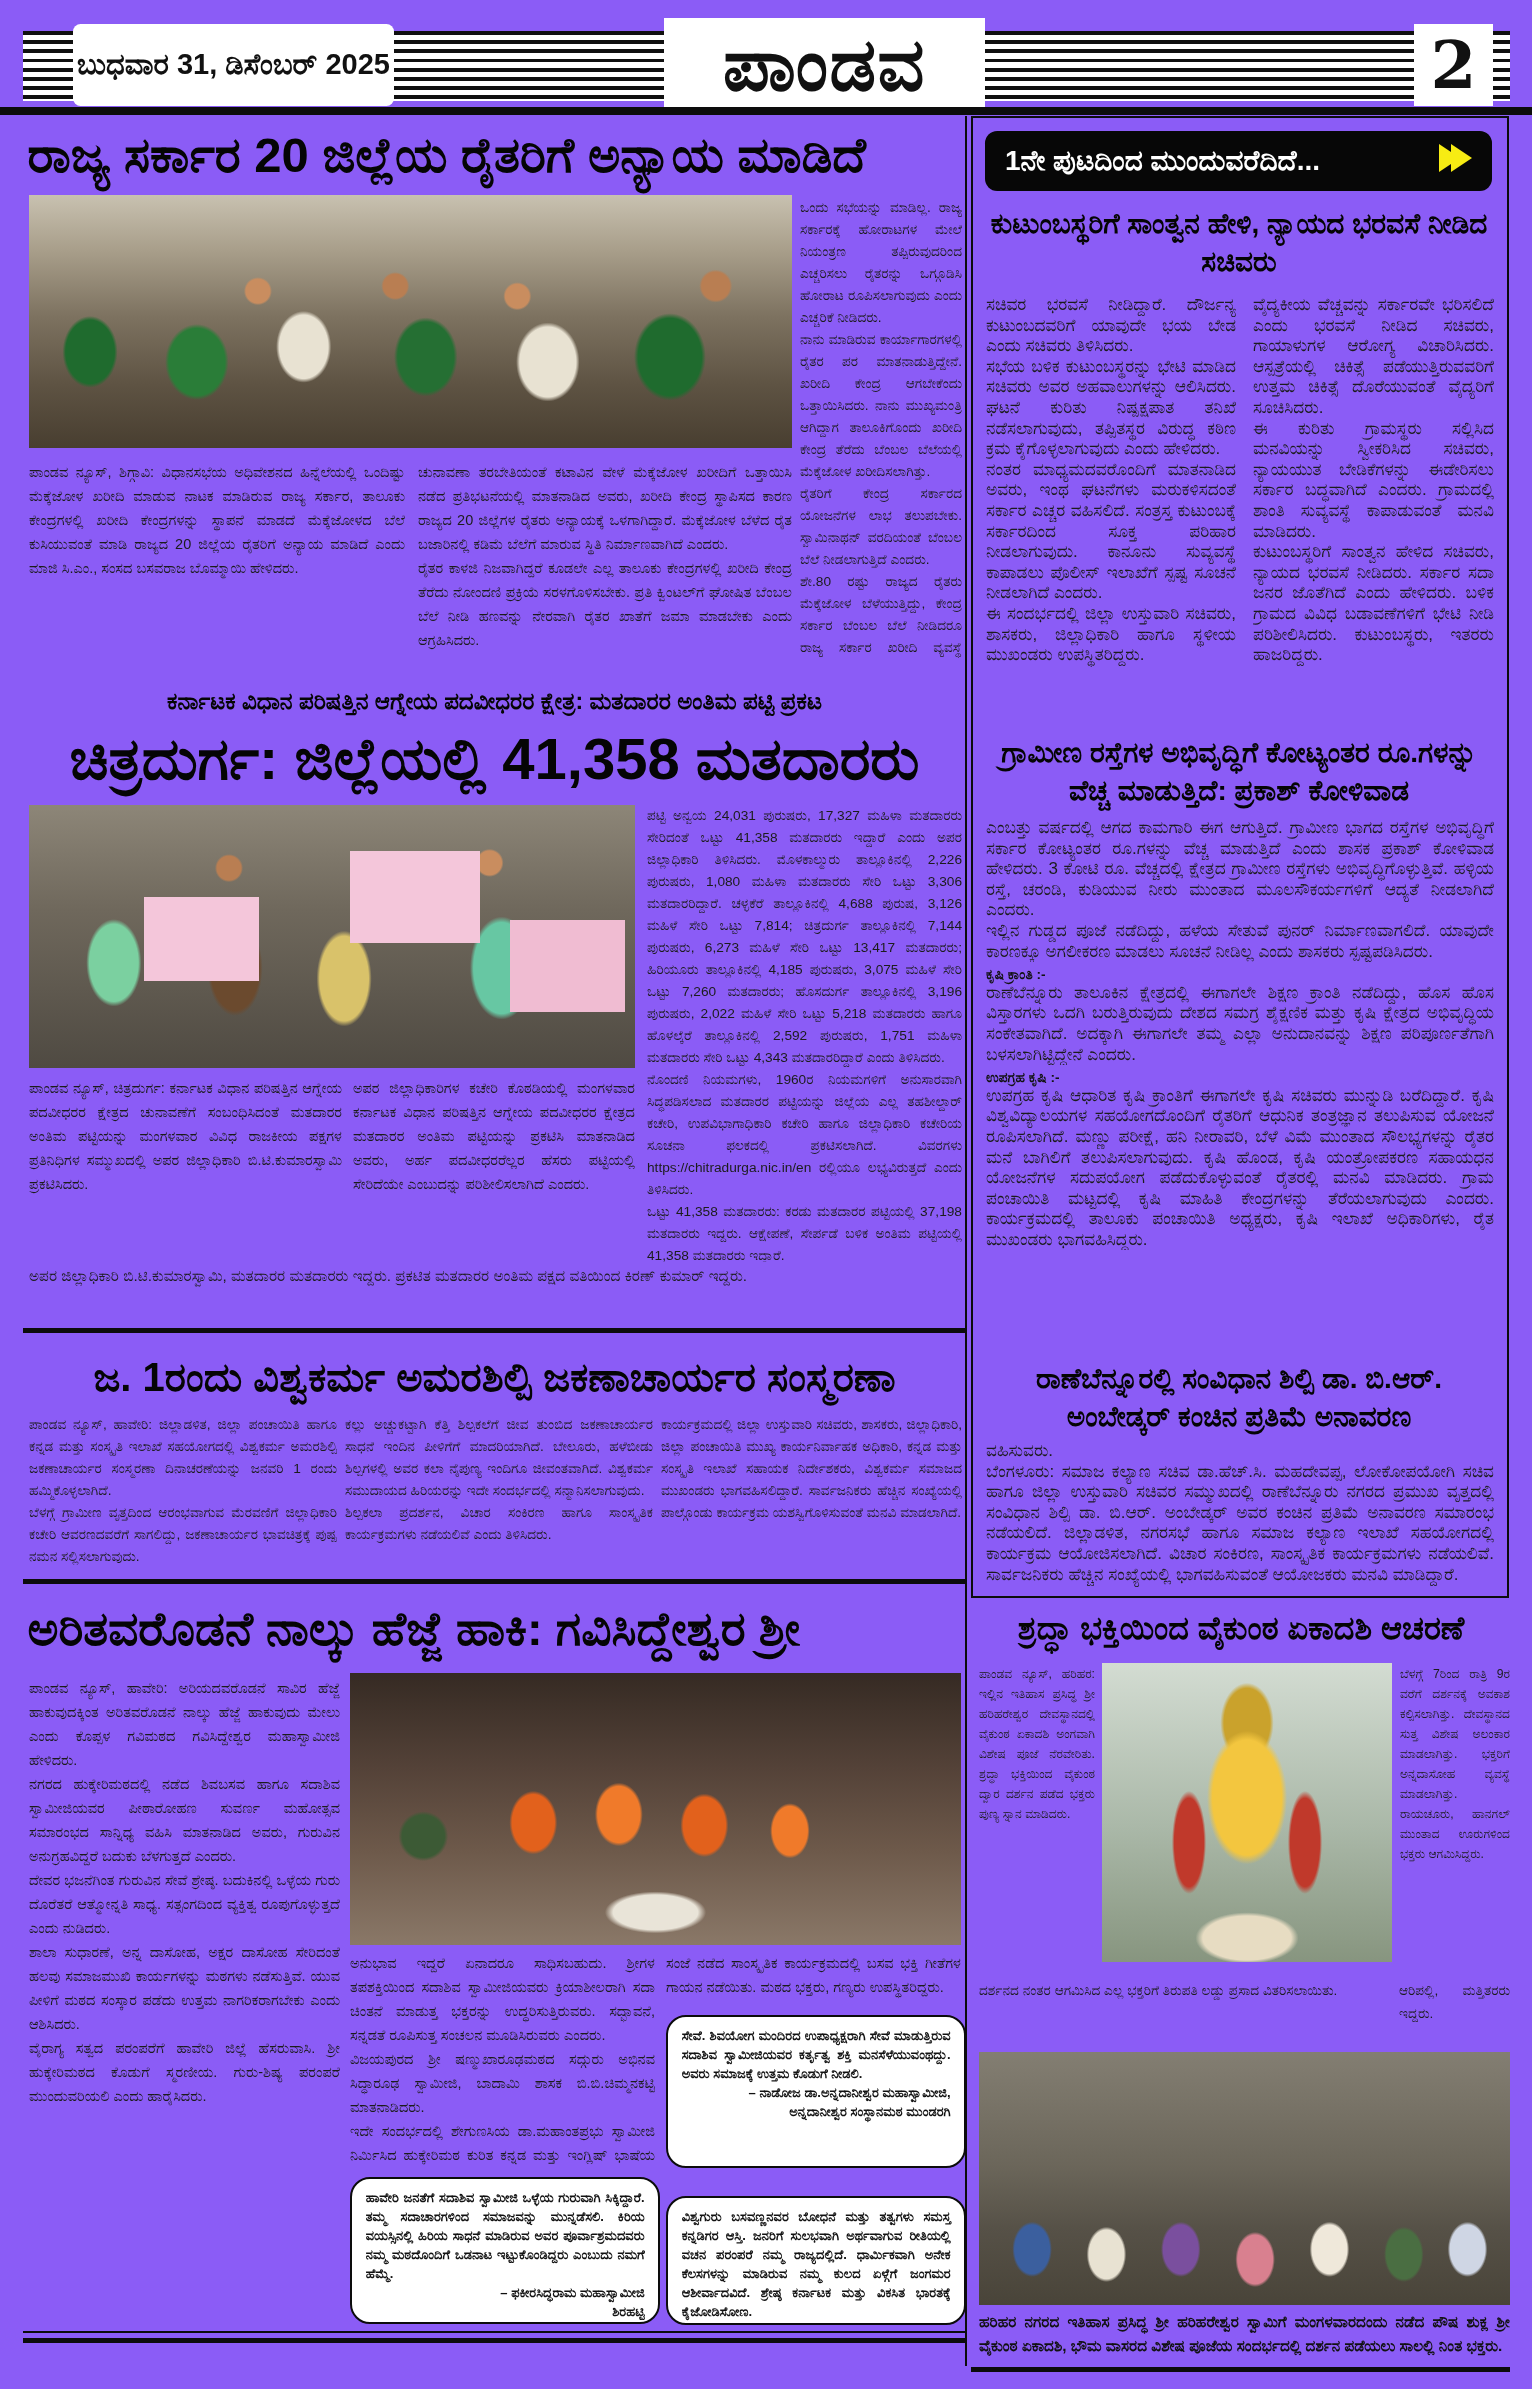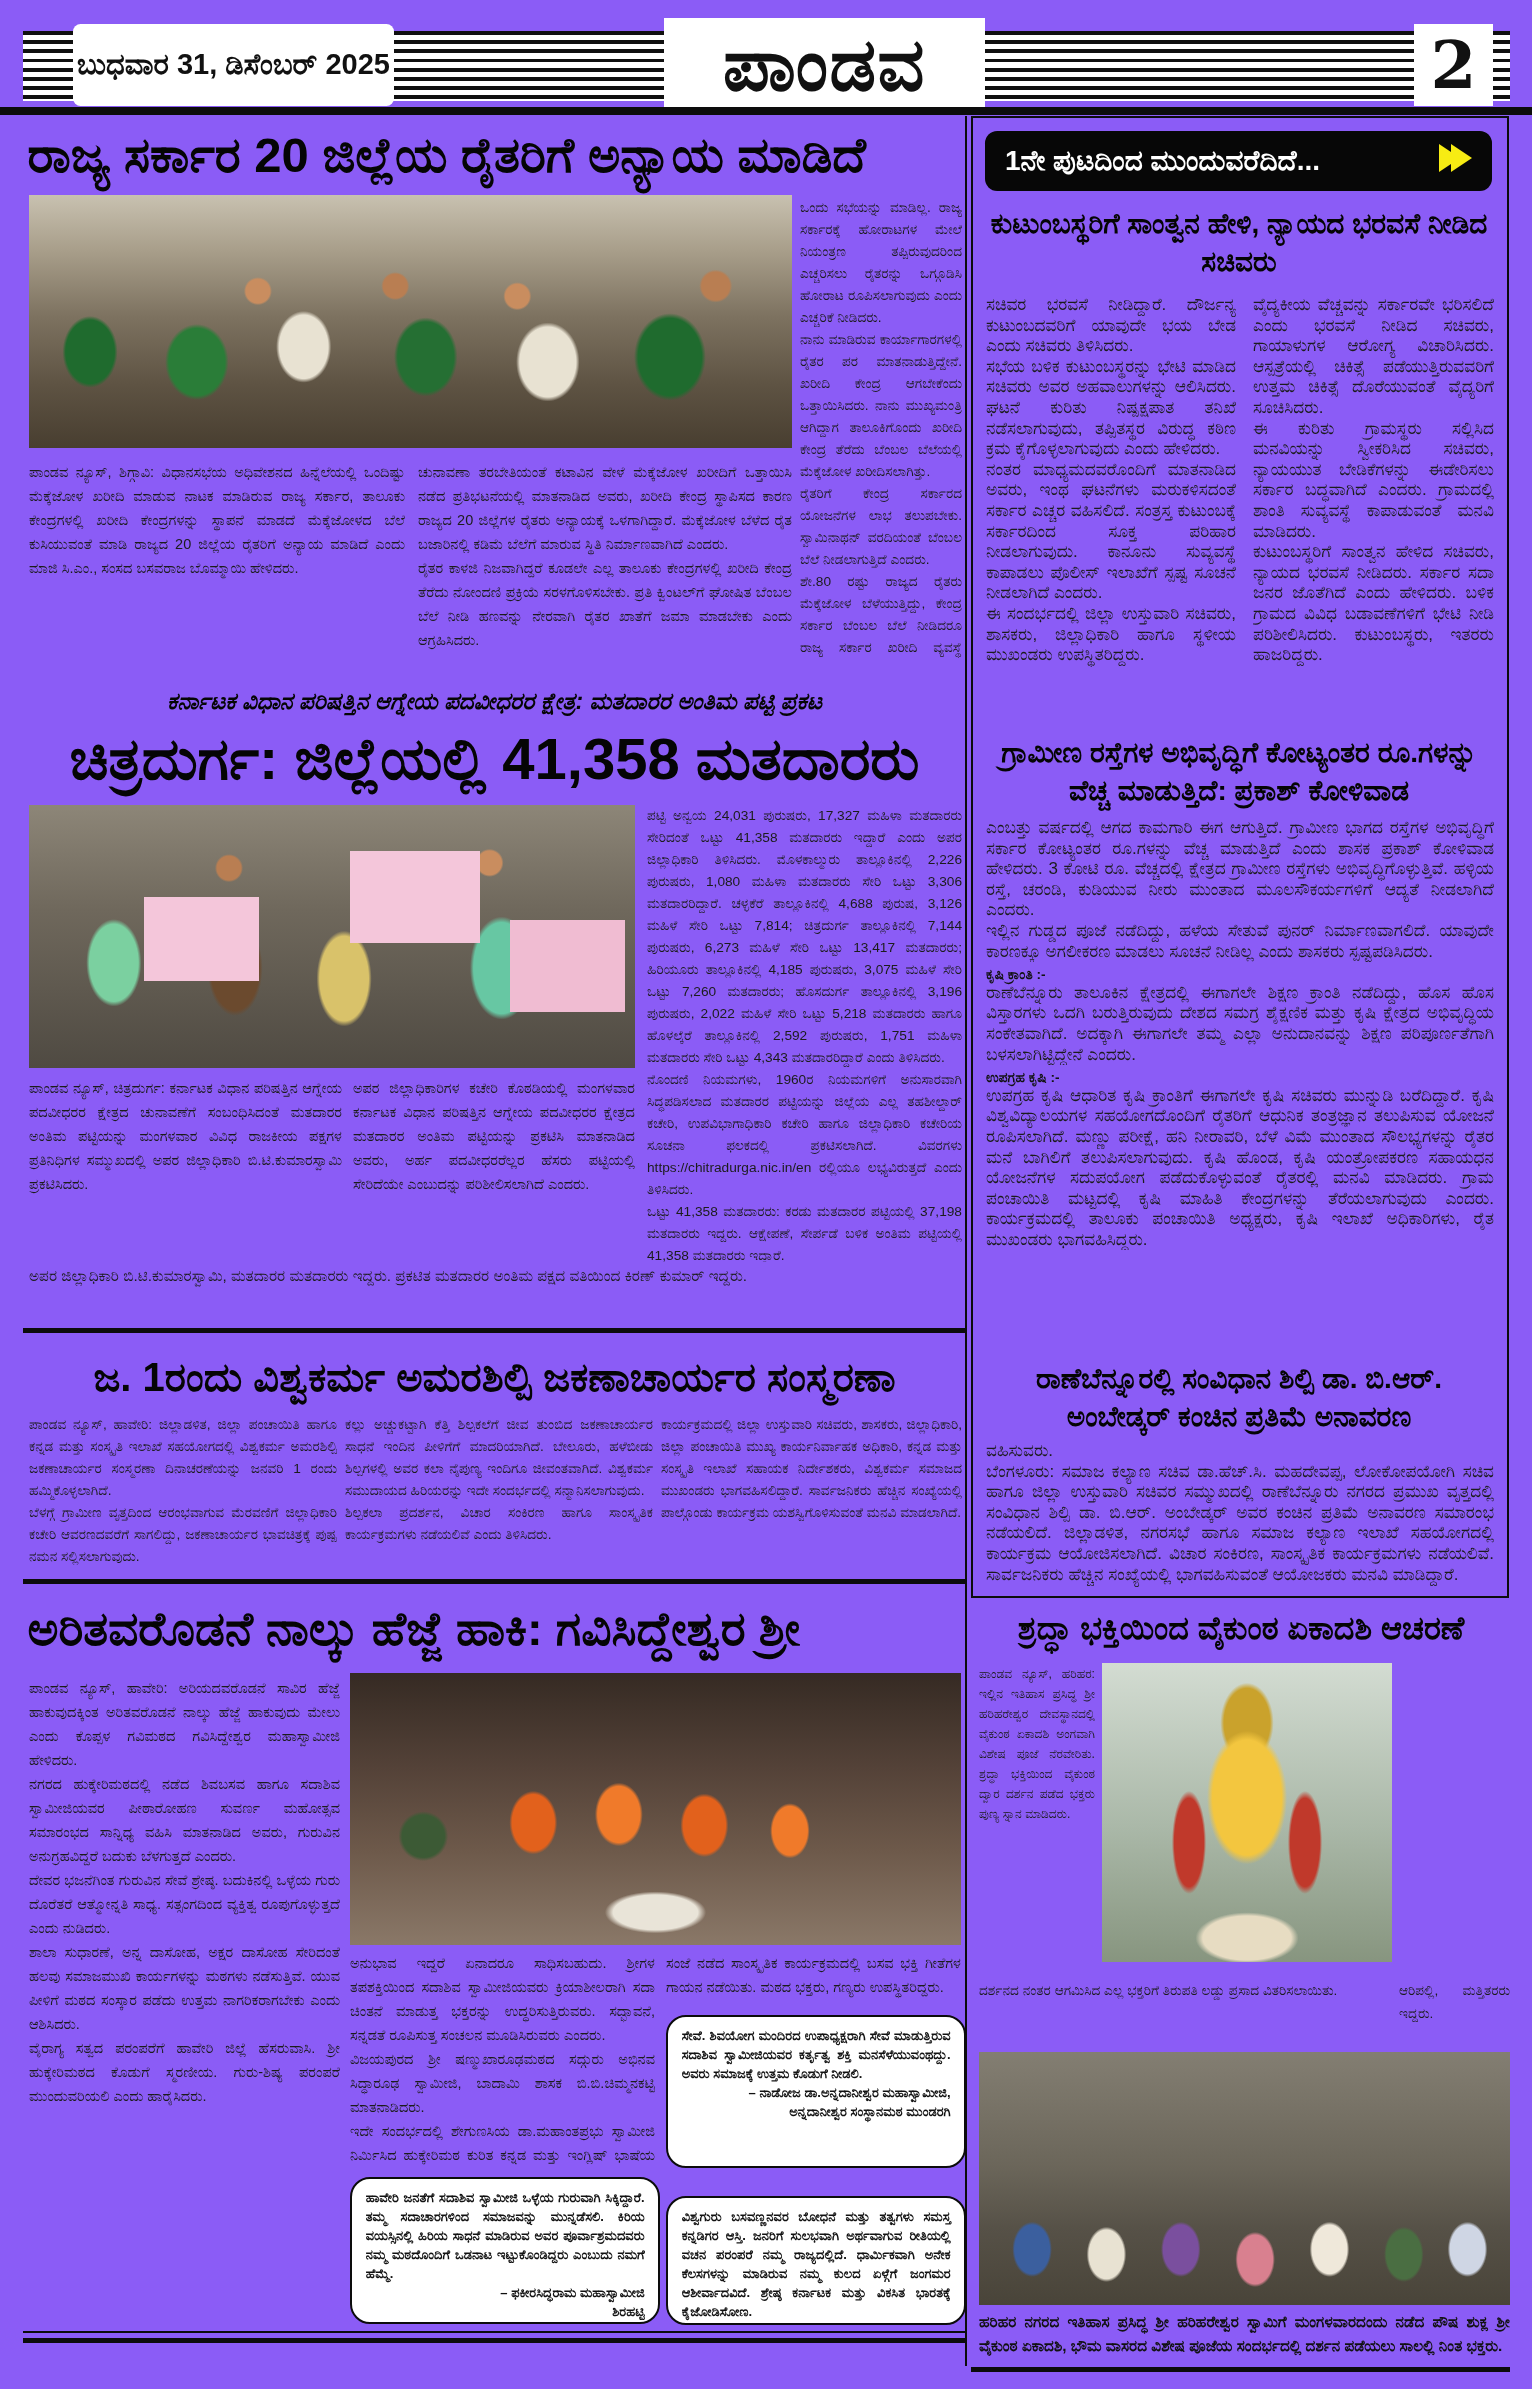--- a/index.html
+++ b/index.html
@@ -102,21 +102,21 @@
   <div class="abs photo photo1" style="left:29px;top:195px;width:763px;height:253px;"></div>
   <div class="abs body" style="left:800px;top:197px;width:162px;height:466px;font-size:13.7px;line-height:22px;">ಒಂದು ಸಭೆಯನ್ನು ಮಾಡಿಲ್ಲ. ರಾಜ್ಯ ಸರ್ಕಾರಕ್ಕೆ ಹೋರಾಟಗಳ ಮೇಲೆ ನಿಯಂತ್ರಣ ತಪ್ಪಿರುವುದರಿಂದ ಎಚ್ಚರಿಸಲು ರೈತರನ್ನು ಒಗ್ಗೂಡಿಸಿ ಹೋರಾಟ ರೂಪಿಸಲಾಗುವುದು ಎಂದು ಎಚ್ಚರಿಕೆ ನೀಡಿದರು.
 ನಾನು ಮಾಡಿರುವ ಕಾರ್ಯಾಗಾರಗಳಲ್ಲಿ ರೈತರ ಪರ ಮಾತನಾಡುತ್ತಿದ್ದೇನೆ. ಖರೀದಿ ಕೇಂದ್ರ ಆಗಬೇಕೆಂದು ಒತ್ತಾಯಿಸಿದರು. ನಾನು ಮುಖ್ಯಮಂತ್ರಿ ಆಗಿದ್ದಾಗ ತಾಲೂಕಿಗೊಂದು ಖರೀದಿ ಕೇಂದ್ರ ತೆರೆದು ಬೆಂಬಲ ಬೆಲೆಯಲ್ಲಿ ಮೆಕ್ಕೆಜೋಳ ಖರೀದಿಸಲಾಗಿತ್ತು.
 ರೈತರಿಗೆ ಕೇಂದ್ರ ಸರ್ಕಾರದ ಯೋಜನೆಗಳ ಲಾಭ ತಲುಪಬೇಕು. ಸ್ವಾಮಿನಾಥನ್ ವರದಿಯಂತೆ ಬೆಂಬಲ ಬೆಲೆ ನೀಡಲಾಗುತ್ತಿದೆ ಎಂದರು.
 ಶೇ.80 ರಷ್ಟು ರಾಜ್ಯದ ರೈತರು ಮೆಕ್ಕೆಜೋಳ ಬೆಳೆಯುತ್ತಿದ್ದು, ಕೇಂದ್ರ ಸರ್ಕಾರ ಬೆಂಬಲ ಬೆಲೆ ನೀಡಿದರೂ ರಾಜ್ಯ ಸರ್ಕಾರ ಖರೀದಿ ವ್ಯವಸ್ಥೆ ಮಾಡುತ್ತಿಲ್ಲ.
 ಪ್ರತಿಭಟನೆಯಲ್ಲಿ ಬಿಜೆಪಿ ಮುಖಂಡರು, ರೈತ ಸಂಘದ ಪದಾಧಿಕಾರಿಗಳು, ತಾಲೂಕಿನ ವಿವಿಧ ಗ್ರಾಮಗಳ ರೈತರು ಭಾಗವಹಿಸಿದ್ದರು.</div>
   <div class="abs body" style="left:29px;top:460px;width:376px;height:203px;">ಪಾಂಡವ ನ್ಯೂಸ್, ಶಿಗ್ಗಾವಿ: ವಿಧಾನಸಭೆಯ ಅಧಿವೇಶನದ ಹಿನ್ನೆಲೆಯಲ್ಲಿ ಒಂದಿಷ್ಟು ಮೆಕ್ಕೆಜೋಳ ಖರೀದಿ ಮಾಡುವ ನಾಟಕ ಮಾಡಿರುವ ರಾಜ್ಯ ಸರ್ಕಾರ, ತಾಲೂಕು ಕೇಂದ್ರಗಳಲ್ಲಿ ಖರೀದಿ ಕೇಂದ್ರಗಳನ್ನು ಸ್ಥಾಪನೆ ಮಾಡದೆ ಮೆಕ್ಕೆಜೋಳದ ಬೆಲೆ ಕುಸಿಯುವಂತೆ ಮಾಡಿ ರಾಜ್ಯದ 20 ಜಿಲ್ಲೆಯ ರೈತರಿಗೆ ಅನ್ಯಾಯ ಮಾಡಿದೆ ಎಂದು ಮಾಜಿ ಸಿ.ಎಂ., ಸಂಸದ ಬಸವರಾಜ ಬೊಮ್ಮಾಯಿ ಹೇಳಿದರು.</div>
   <div class="abs body" style="left:418px;top:460px;width:374px;height:203px;">ಚುನಾವಣಾ ತರಬೇತಿಯಂತೆ ಕಟಾವಿನ ವೇಳೆ ಮೆಕ್ಕೆಜೋಳ ಖರೀದಿಗೆ ಒತ್ತಾಯಿಸಿ ನಡೆದ ಪ್ರತಿಭಟನೆಯಲ್ಲಿ ಮಾತನಾಡಿದ ಅವರು, ಖರೀದಿ ಕೇಂದ್ರ ಸ್ಥಾಪಿಸದ ಕಾರಣ ರಾಜ್ಯದ 20 ಜಿಲ್ಲೆಗಳ ರೈತರು ಅನ್ಯಾಯಕ್ಕೆ ಒಳಗಾಗಿದ್ದಾರೆ. ಮೆಕ್ಕೆಜೋಳ ಬೆಳೆದ ರೈತ ಬಜಾರಿನಲ್ಲಿ ಕಡಿಮೆ ಬೆಲೆಗೆ ಮಾರುವ ಸ್ಥಿತಿ ನಿರ್ಮಾಣವಾಗಿದೆ ಎಂದರು.
 ರೈತರ ಕಾಳಜಿ ನಿಜವಾಗಿದ್ದರೆ ಕೂಡಲೇ ಎಲ್ಲ ತಾಲೂಕು ಕೇಂದ್ರಗಳಲ್ಲಿ ಖರೀದಿ ಕೇಂದ್ರ ತೆರೆದು ನೋಂದಣಿ ಪ್ರಕ್ರಿಯೆ ಸರಳಗೊಳಿಸಬೇಕು. ಪ್ರತಿ ಕ್ವಿಂಟಲ್‌ಗೆ ಘೋಷಿತ ಬೆಂಬಲ ಬೆಲೆ ನೀಡಿ ಹಣವನ್ನು ನೇರವಾಗಿ ರೈತರ ಖಾತೆಗೆ ಜಮಾ ಮಾಡಬೇಕು ಎಂದು ಆಗ್ರಹಿಸಿದರು.</div>
 
-  <div class="abs headline center" style="left:27.5px;top:686px;width:934px;height:32px;font-size:23px;line-height:30.5px;font-style:italic;">ಕರ್ನಾಟಕ ವಿಧಾನ ಪರಿಷತ್ತಿನ ಆಗ್ನೇಯ ಪದವೀಧರರ ಕ್ಷೇತ್ರ: ಮತದಾರರ ಅಂತಿಮ ಪಟ್ಟಿ ಪ್ರಕಟ</div>
+  <div class="abs headline center" style="left:27.5px;top:686px;width:934px;height:32px;font-size:23px;line-height:30.5px;">ಕರ್ನಾಟಕ ವಿಧಾನ ಪರಿಷತ್ತಿನ ಆಗ್ನೇಯ ಪದವೀಧರರ ಕ್ಷೇತ್ರ: ಮತದಾರರ ಅಂತಿಮ ಪಟ್ಟಿ ಪ್ರಕಟ</div>
   <div class="abs headline center" style="left:27.5px;top:721px;width:934px;height:79px;font-size:58px;line-height:76px;">ಚಿತ್ರದುರ್ಗ: ಜಿಲ್ಲೆಯಲ್ಲಿ 41,358 ಮತದಾರರು</div>
   <div class="abs photo photo2" style="left:29px;top:805px;width:606px;height:263px;"></div>
   <div class="abs body" style="left:647px;top:805px;width:315px;height:457px;font-size:13.7px;line-height:22px;">ಪಟ್ಟಿ ಅನ್ವಯ 24,031 ಪುರುಷರು, 17,327 ಮಹಿಳಾ ಮತದಾರರು ಸೇರಿದಂತೆ ಒಟ್ಟು 41,358 ಮತದಾರರು ಇದ್ದಾರೆ ಎಂದು ಅಪರ ಜಿಲ್ಲಾಧಿಕಾರಿ ತಿಳಿಸಿದರು. ಮೊಳಕಾಲ್ಮುರು ತಾಲ್ಲೂಕಿನಲ್ಲಿ 2,226 ಪುರುಷರು, 1,080 ಮಹಿಳಾ ಮತದಾರರು ಸೇರಿ ಒಟ್ಟು 3,306 ಮತದಾರರಿದ್ದಾರೆ. ಚಳ್ಳಕೆರೆ ತಾಲ್ಲೂಕಿನಲ್ಲಿ 4,688 ಪುರುಷ, 3,126 ಮಹಿಳೆ ಸೇರಿ ಒಟ್ಟು 7,814; ಚಿತ್ರದುರ್ಗ ತಾಲ್ಲೂಕಿನಲ್ಲಿ 7,144 ಪುರುಷರು, 6,273 ಮಹಿಳೆ ಸೇರಿ ಒಟ್ಟು 13,417 ಮತದಾರರು; ಹಿರಿಯೂರು ತಾಲ್ಲೂಕಿನಲ್ಲಿ 4,185 ಪುರುಷರು, 3,075 ಮಹಿಳೆ ಸೇರಿ ಒಟ್ಟು 7,260 ಮತದಾರರು; ಹೊಸದುರ್ಗ ತಾಲ್ಲೂಕಿನಲ್ಲಿ 3,196 ಪುರುಷರು, 2,022 ಮಹಿಳೆ ಸೇರಿ ಒಟ್ಟು 5,218 ಮತದಾರರು ಹಾಗೂ ಹೊಳಲ್ಕೆರೆ ತಾಲ್ಲೂಕಿನಲ್ಲಿ 2,592 ಪುರುಷರು, 1,751 ಮಹಿಳಾ ಮತದಾರರು ಸೇರಿ ಒಟ್ಟು 4,343 ಮತದಾರರಿದ್ದಾರೆ ಎಂದು ತಿಳಿಸಿದರು.
 ನೊಂದಣಿ ನಿಯಮಗಳು, 1960ರ ನಿಯಮಗಳಿಗೆ ಅನುಸಾರವಾಗಿ ಸಿದ್ಧಪಡಿಸಲಾದ ಮತದಾರರ ಪಟ್ಟಿಯನ್ನು ಜಿಲ್ಲೆಯ ಎಲ್ಲ ತಹಶೀಲ್ದಾರ್ ಕಚೇರಿ, ಉಪವಿಭಾಗಾಧಿಕಾರಿ ಕಚೇರಿ ಹಾಗೂ ಜಿಲ್ಲಾಧಿಕಾರಿ ಕಚೇರಿಯ ಸೂಚನಾ ಫಲಕದಲ್ಲಿ ಪ್ರಕಟಿಸಲಾಗಿದೆ. ವಿವರಗಳು https://chitradurga.nic.in/en ರಲ್ಲಿಯೂ ಲಭ್ಯವಿರುತ್ತದೆ ಎಂದು ತಿಳಿಸಿದರು.
 ಒಟ್ಟು 41,358 ಮತದಾರರು: ಕರಡು ಮತದಾರರ ಪಟ್ಟಿಯಲ್ಲಿ 37,198 ಮತದಾರರು ಇದ್ದರು. ಆಕ್ಷೇಪಣೆ, ಸೇರ್ಪಡೆ ಬಳಿಕ ಅಂತಿಮ ಪಟ್ಟಿಯಲ್ಲಿ 41,358 ಮತದಾರರು ಇದ್ದಾರೆ.</div>
   <div class="abs body" style="left:29px;top:1076px;width:313px;height:180px;">ಪಾಂಡವ ನ್ಯೂಸ್, ಚಿತ್ರದುರ್ಗ: ಕರ್ನಾಟಕ ವಿಧಾನ ಪರಿಷತ್ತಿನ ಆಗ್ನೇಯ ಪದವೀಧರರ ಕ್ಷೇತ್ರದ ಚುನಾವಣೆಗೆ ಸಂಬಂಧಿಸಿದಂತೆ ಮತದಾರರ ಅಂತಿಮ ಪಟ್ಟಿಯನ್ನು ಮಂಗಳವಾರ ವಿವಿಧ ರಾಜಕೀಯ ಪಕ್ಷಗಳ ಪ್ರತಿನಿಧಿಗಳ ಸಮ್ಮುಖದಲ್ಲಿ ಅಪರ ಜಿಲ್ಲಾಧಿಕಾರಿ ಬಿ.ಟಿ.ಕುಮಾರಸ್ವಾಮಿ ಪ್ರಕಟಿಸಿದರು.</div>
   <div class="abs body" style="left:353px;top:1076px;width:282px;height:180px;">ಅಪರ ಜಿಲ್ಲಾಧಿಕಾರಿಗಳ ಕಚೇರಿ ಕೊಠಡಿಯಲ್ಲಿ ಮಂಗಳವಾರ ಕರ್ನಾಟಕ ವಿಧಾನ ಪರಿಷತ್ತಿನ ಆಗ್ನೇಯ ಪದವೀಧರರ ಕ್ಷೇತ್ರದ ಮತದಾರರ ಅಂತಿಮ ಪಟ್ಟಿಯನ್ನು ಪ್ರಕಟಿಸಿ ಮಾತನಾಡಿದ ಅವರು, ಅರ್ಹ ಪದವೀಧರರೆಲ್ಲರ ಹೆಸರು ಪಟ್ಟಿಯಲ್ಲಿ ಸೇರಿದೆಯೇ ಎಂಬುದನ್ನು ಪರಿಶೀಲಿಸಲಾಗಿದೆ ಎಂದರು.</div>
   <div class="abs body" style="left:29px;top:1263px;width:933px;height:52px;font-size:15.3px;line-height:25px;">ಅಪರ ಜಿಲ್ಲಾಧಿಕಾರಿ ಬಿ.ಟಿ.ಕುಮಾರಸ್ವಾಮಿ, ಮತದಾರರ ಮತದಾರರು ಇದ್ದರು. ಪ್ರಕಟಿತ ಮತದಾರರ ಅಂತಿಮ ಪಕ್ಷದ ವತಿಯಿಂದ ಕಿರಣ್ ಕುಮಾರ್ ಇದ್ದರು.</div>
   <div class="abs rule" style="left:23px;top:1328px;width:942px;height:4.6px;"></div>
 
@@ -183,20 +183,21 @@
     <div class="sbody">ಉಪಗ್ರಹ ಕೃಷಿ ಆಧಾರಿತ ಕೃಷಿ ಕ್ರಾಂತಿಗೆ ಈಗಾಗಲೇ ಕೃಷಿ ಸಚಿವರು ಮುನ್ನುಡಿ ಬರೆದಿದ್ದಾರೆ. ಕೃಷಿ ವಿಶ್ವವಿದ್ಯಾಲಯಗಳ ಸಹಯೋಗದೊಂದಿಗೆ ರೈತರಿಗೆ ಆಧುನಿಕ ತಂತ್ರಜ್ಞಾನ ತಲುಪಿಸುವ ಯೋಜನೆ ರೂಪಿಸಲಾಗಿದೆ. ಮಣ್ಣು ಪರೀಕ್ಷೆ, ಹನಿ ನೀರಾವರಿ, ಬೆಳೆ ವಿಮೆ ಮುಂತಾದ ಸೌಲಭ್ಯಗಳನ್ನು ರೈತರ ಮನೆ ಬಾಗಿಲಿಗೆ ತಲುಪಿಸಲಾಗುವುದು. ಕೃಷಿ ಹೊಂಡ, ಕೃಷಿ ಯಂತ್ರೋಪಕರಣ ಸಹಾಯಧನ ಯೋಜನೆಗಳ ಸದುಪಯೋಗ ಪಡೆದುಕೊಳ್ಳುವಂತೆ ರೈತರಲ್ಲಿ ಮನವಿ ಮಾಡಿದರು. ಗ್ರಾಮ ಪಂಚಾಯಿತಿ ಮಟ್ಟದಲ್ಲಿ ಕೃಷಿ ಮಾಹಿತಿ ಕೇಂದ್ರಗಳನ್ನು ತೆರೆಯಲಾಗುವುದು ಎಂದರು. ಕಾರ್ಯಕ್ರಮದಲ್ಲಿ ತಾಲೂಕು ಪಂಚಾಯಿತಿ ಅಧ್ಯಕ್ಷರು, ಕೃಷಿ ಇಲಾಖೆ ಅಧಿಕಾರಿಗಳು, ರೈತ ಮುಖಂಡರು ಭಾಗವಹಿಸಿದ್ದರು.</div>
   </div>
 
   <div class="abs headline center" style="left:985px;top:1360px;width:508px;height:76px;font-size:28px;line-height:38px;">ರಾಣೆಬೆನ್ನೂರಲ್ಲಿ ಸಂವಿಧಾನ ಶಿಲ್ಪಿ ಡಾ. ಬಿ.ಆರ್. ಅಂಬೇಡ್ಕರ್ ಕಂಚಿನ ಪ್ರತಿಮೆ ಅನಾವರಣ</div>
   <div class="abs sbody" style="left:986px;top:1441px;width:508px;height:147px;">ವಹಿಸುವರು.
 ಬೆಂಗಳೂರು: ಸಮಾಜ ಕಲ್ಯಾಣ ಸಚಿವ ಡಾ.ಹೆಚ್.ಸಿ. ಮಹದೇವಪ್ಪ, ಲೋಕೋಪಯೋಗಿ ಸಚಿವ ಹಾಗೂ ಜಿಲ್ಲಾ ಉಸ್ತುವಾರಿ ಸಚಿವರ ಸಮ್ಮುಖದಲ್ಲಿ ರಾಣೆಬೆನ್ನೂರು ನಗರದ ಪ್ರಮುಖ ವೃತ್ತದಲ್ಲಿ ಸಂವಿಧಾನ ಶಿಲ್ಪಿ ಡಾ. ಬಿ.ಆರ್. ಅಂಬೇಡ್ಕರ್ ಅವರ ಕಂಚಿನ ಪ್ರತಿಮೆ ಅನಾವರಣ ಸಮಾರಂಭ ನಡೆಯಲಿದೆ. ಜಿಲ್ಲಾಡಳಿತ, ನಗರಸಭೆ ಹಾಗೂ ಸಮಾಜ ಕಲ್ಯಾಣ ಇಲಾಖೆ ಸಹಯೋಗದಲ್ಲಿ ಕಾರ್ಯಕ್ರಮ ಆಯೋಜಿಸಲಾಗಿದೆ. ವಿಚಾರ ಸಂಕಿರಣ, ಸಾಂಸ್ಕೃತಿಕ ಕಾರ್ಯಕ್ರಮಗಳು ನಡೆಯಲಿವೆ. ಸಾರ್ವಜನಿಕರು ಹೆಚ್ಚಿನ ಸಂಖ್ಯೆಯಲ್ಲಿ ಭಾಗವಹಿಸುವಂತೆ ಆಯೋಜಕರು ಮನವಿ ಮಾಡಿದ್ದಾರೆ.</div>
 
   <div class="abs sbody" style="left:979px;top:1664px;width:116px;height:307px;font-size:12.2px;line-height:20px;">ಪಾಂಡವ ನ್ಯೂಸ್, ಹರಿಹರ: ಇಲ್ಲಿನ ಇತಿಹಾಸ ಪ್ರಸಿದ್ಧ ಶ್ರೀ ಹರಿಹರೇಶ್ವರ ದೇವಸ್ಥಾನದಲ್ಲಿ ವೈಕುಂಠ ಏಕಾದಶಿ ಅಂಗವಾಗಿ ವಿಶೇಷ ಪೂಜೆ ನೆರವೇರಿತು. ಶ್ರದ್ಧಾ ಭಕ್ತಿಯಿಂದ ವೈಕುಂಠ ದ್ವಾರ ದರ್ಶನ ಪಡೆದ ಭಕ್ತರು ಪುಣ್ಯ ಸ್ನಾನ ಮಾಡಿದರು.</div>
   <div class="abs headline center" style="left:974px;top:1605px;width:534px;height:49px;font-size:32px;line-height:46px;">ಶ್ರದ್ಧಾ ಭಕ್ತಿಯಿಂದ ವೈಕುಂಠ ಏಕಾದಶಿ ಆಚರಣೆ</div>
   <div class="abs photo deity" style="left:1102px;top:1663px;width:290px;height:299px;"></div>
+  <div class="abs sbody" style="left:1400px;top:1664px;width:110px;height:307px;font-size:12.2px;line-height:20px;">ಬೆಳಗ್ಗೆ 7ರಿಂದ ರಾತ್ರಿ 9ರ ವರೆಗೆ ದರ್ಶನಕ್ಕೆ ಅವಕಾಶ ಕಲ್ಪಿಸಲಾಗಿತ್ತು. ದೇವಸ್ಥಾನದ ಸುತ್ತ ವಿಶೇಷ ಅಲಂಕಾರ ಮಾಡಲಾಗಿತ್ತು. ಭಕ್ತರಿಗೆ ಅನ್ನದಾಸೋಹ ವ್ಯವಸ್ಥೆ ಮಾಡಲಾಗಿತ್ತು. ರಾಯಚೂರು, ಹಾನಗಲ್ ಮುಂತಾದ ಊರುಗಳಿಂದ ಭಕ್ತರು ಆಗಮಿಸಿದ್ದರು.</div>
   <div class="abs sbody" style="left:979px;top:1979px;width:408px;height:50px;font-size:13.7px;line-height:23px;">ದರ್ಶನದ ನಂತರ ಆಗಮಿಸಿದ ಎಲ್ಲ ಭಕ್ತರಿಗೆ ತಿರುಪತಿ ಲಡ್ಡು ಪ್ರಸಾದ ವಿತರಿಸಲಾಯಿತು.</div>
   <div class="abs sbody" style="left:1399px;top:1979px;width:111px;height:50px;font-size:13.7px;line-height:23px;">ಆರಿಪಲ್ಲಿ, ಮತ್ತಿತರರು ಇದ್ದರು.</div>
   <div class="abs photo queue" style="left:979px;top:2052px;width:531px;height:253px;"></div>
   <div class="abs caption" style="left:979px;top:2310px;width:531px;height:50px;">ಹರಿಹರ ನಗರದ ಇತಿಹಾಸ ಪ್ರಸಿದ್ಧ ಶ್ರೀ ಹರಿಹರೇಶ್ವರ ಸ್ವಾಮಿಗೆ ಮಂಗಳವಾರದಂದು ನಡೆದ ಪೌಷ ಶುಕ್ಲ ಶ್ರೀ ವೈಕುಂಠ ಏಕಾದಶಿ, ಭೌಮ ವಾಸರದ ವಿಶೇಷ ಪೂಜೆಯ ಸಂದರ್ಭದಲ್ಲಿ ದರ್ಶನ ಪಡೆಯಲು ಸಾಲಲ್ಲಿ ನಿಂತ ಭಕ್ತರು.</div>
   <div class="abs rule" style="left:971px;top:2367px;width:539px;height:5.3px;"></div>
 
 </div>
 
 
 </body></html>

